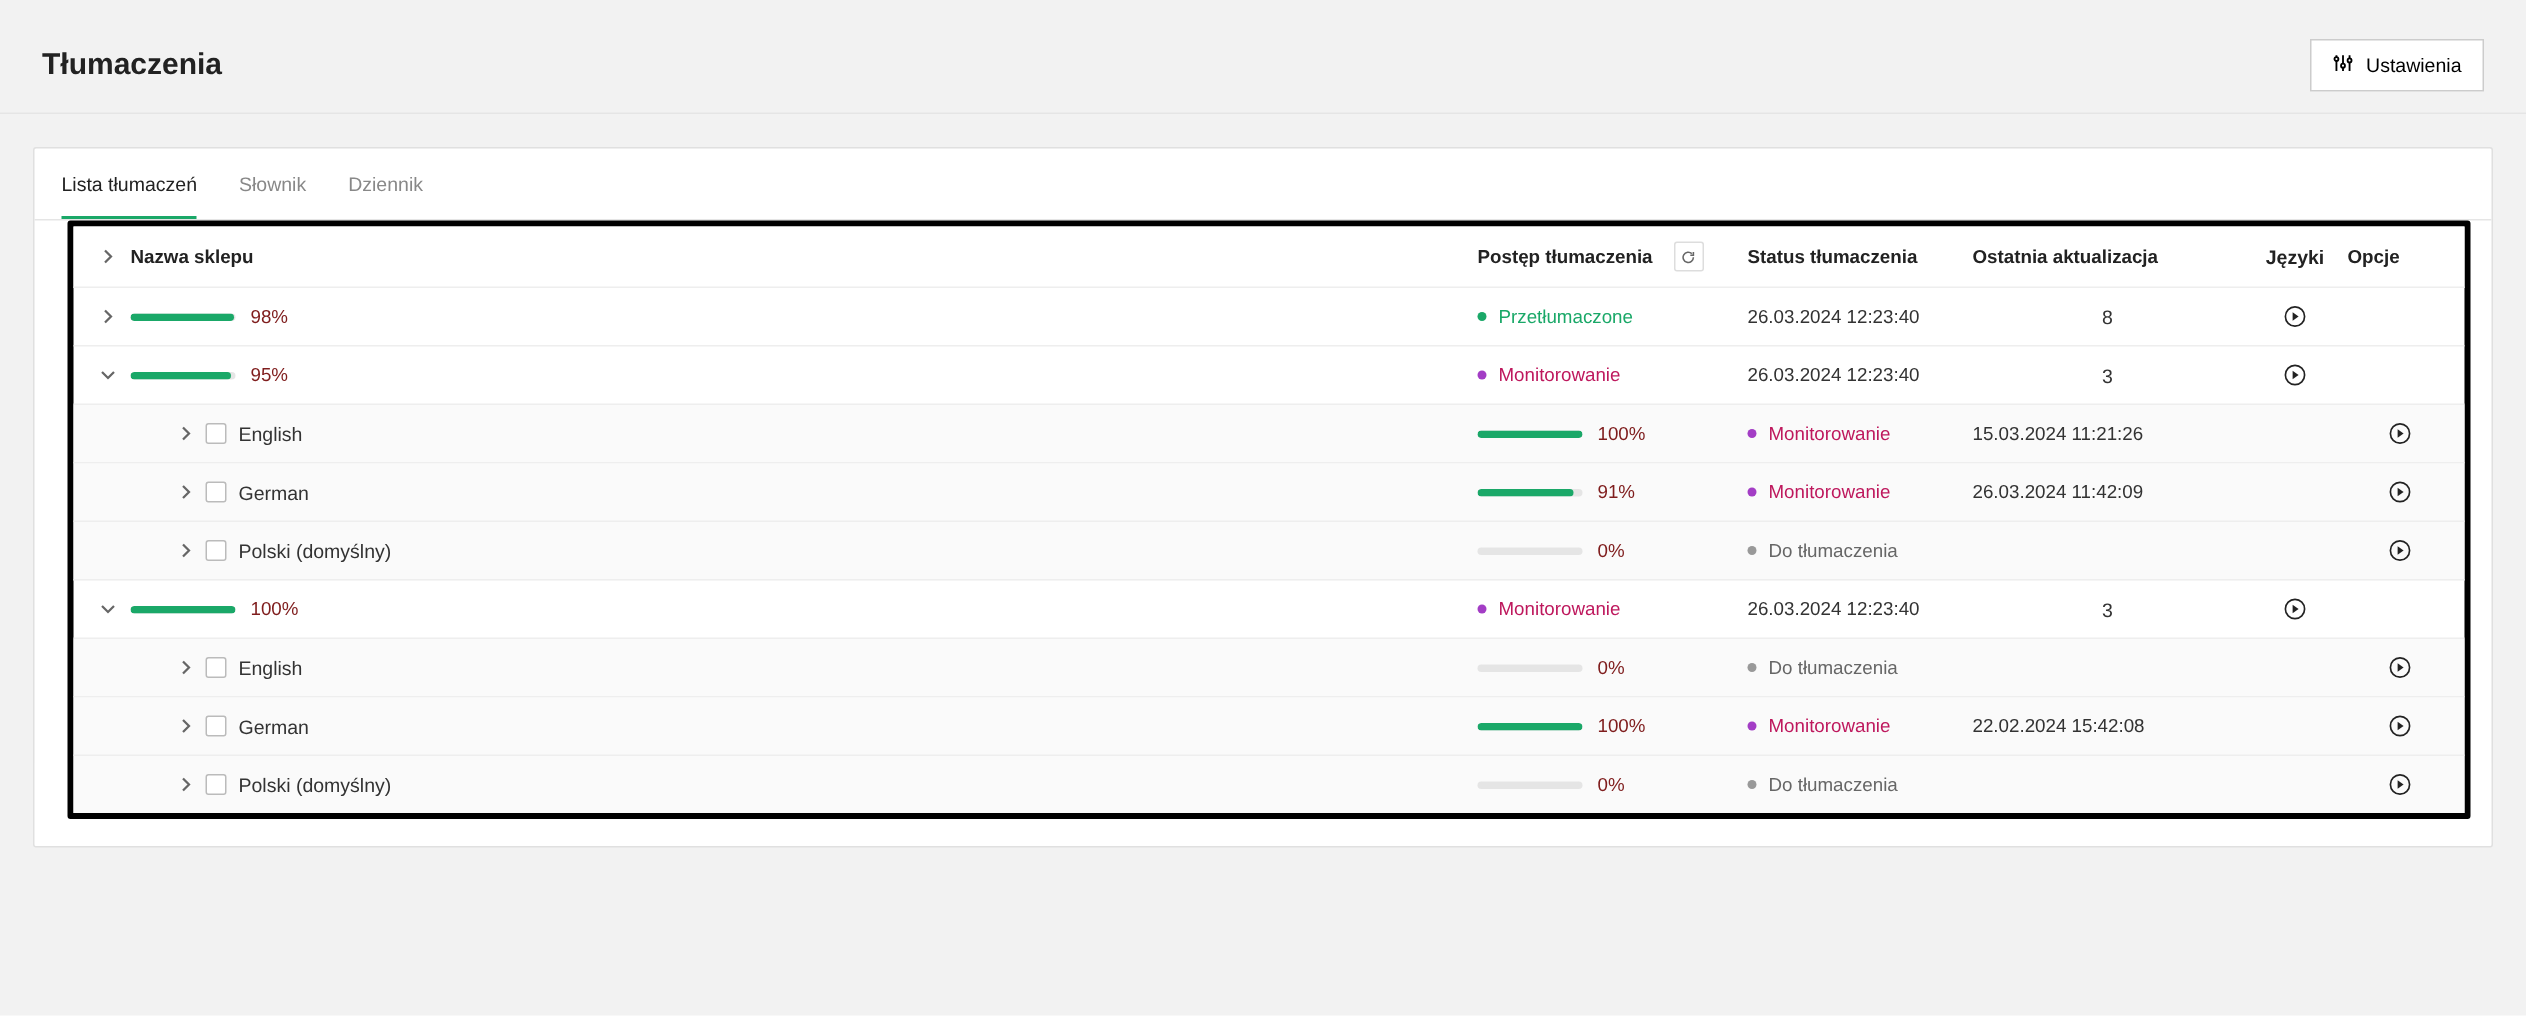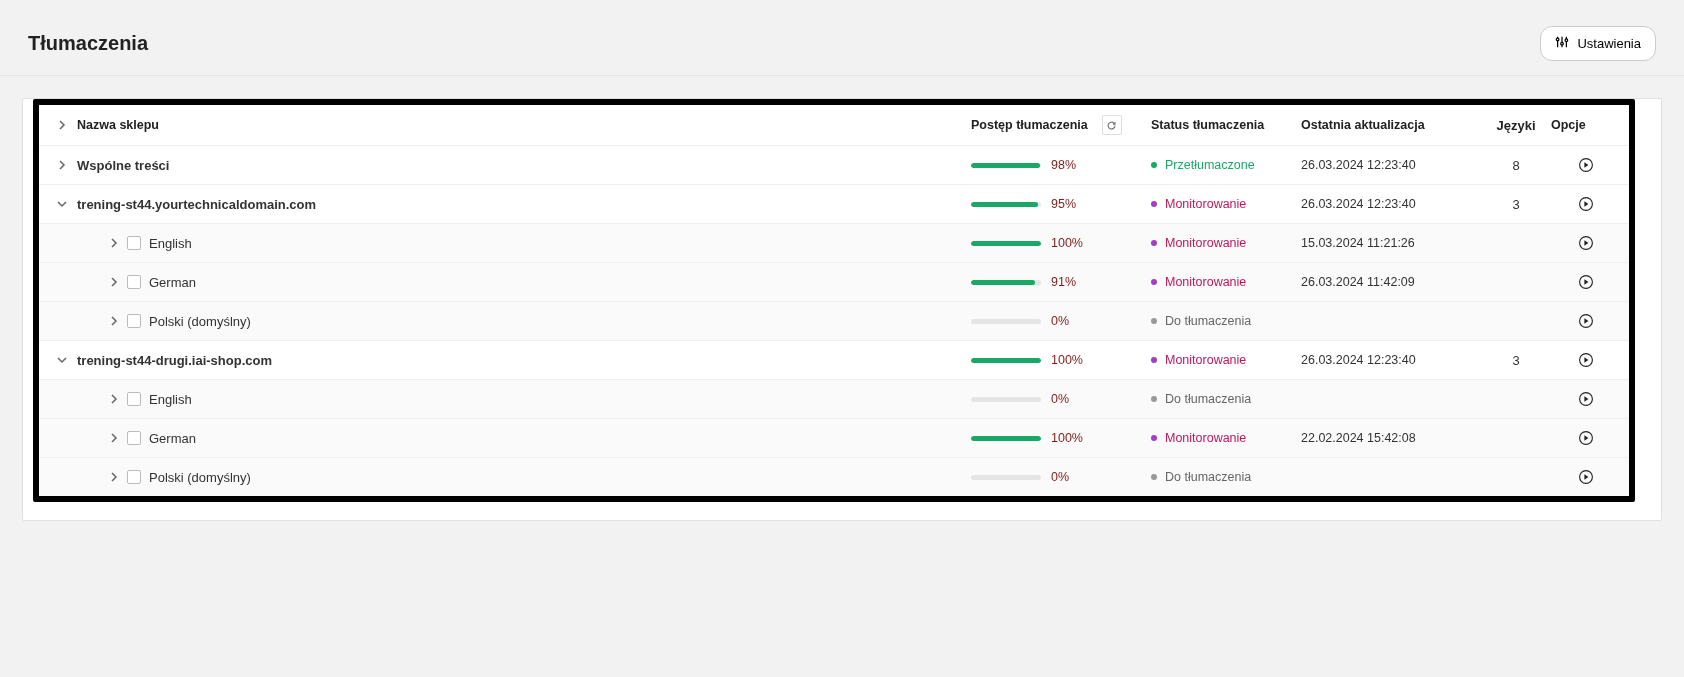--- a/index.html
+++ b/index.html
@@ -1,27 +1,27 @@
 <!DOCTYPE html>
 <html><head>
 <meta charset="utf-8">
 <style>
   * { box-sizing: border-box; margin: 0; padding: 0; }
   body { font-family: -apple-system, BlinkMacSystemFont, "Segoe UI", Arial, sans-serif; font-size: 13px; color: #333; background: #f2f2f2; }
   .header { display: flex; align-items: center; justify-content: space-between; padding: 14px 28px; border-bottom: 1px solid #e5e5e5; margin-top: 12px; }
   .page-title { font-size: 20px; font-weight: 700; color: #222; }
-  .settings-btn { display: flex; align-items: center; gap: 8px; background: #fff; border: 1px solid #ccc; border-radius: 12px; padding: 8px 14px; font-size: 13px; cursor: pointer; }
+  .settings-btn { display: flex; align-items: center; gap: 8px; background: #fff; border: 1px solid #ccc; border-radius: 0; padding: 8px 14px; font-size: 13px; cursor: pointer; }
   .settings-btn svg { width: 14px; height: 14px; }
   .container { margin: 22px; background: #fff; border: 1px solid #e0e0e0; border-radius: 2px; padding: 0; }
   .tabs { display: flex; gap: 28px; padding: 0 18px; border-bottom: 1px solid #e5e5e5; }
   .tab { padding: 16px 0 14px; font-size: 13px; color: #888; cursor: pointer; border-bottom: 2px solid transparent; }
   .tab.active { color: #222; font-weight: 500; border-bottom-color: #1aa868; }
   .toolbar { padding: 14px 18px; }
   .translate-btn { background: #f2f2f2; border: 1px solid #e5e5e5; color: #aaa; padding: 10px 16px; font-size: 13px; cursor: not-allowed; border-radius: 2px; }
-  .table { width: calc(100% - 36px); margin: 0 10px 18px; border: 6px solid #000000; border-radius: 2px; }
+  .table { width: calc(100% - 36px); margin: 0 22px 18px; border: 4px solid #000000; border-radius: 2px; }
   .row { display: grid; grid-template-columns: 30px 1fr 180px 150px 180px 70px 70px; align-items: center; padding: 10px 8px; border-bottom: 1px solid #eee; min-height: 36px; }
   .row:last-child { border-bottom: none; }
   .row.head { font-weight: 700; font-size: 12.5px; color: #222; background: #fff; }
   .row.child { background: #fafafa; }
   .row.child .name-cell { padding-left: 32px; }
   .expand { display: flex; justify-content: center; align-items: center; color: #666; cursor: pointer; }
   .expand svg { width: 10px; height: 10px; }
   .name-cell { display: flex; align-items: center; gap: 8px; }
   .bold { font-weight: 700; }
   .checkbox { width: 14px; height: 14px; border: 1px solid #bbb; border-radius: 2px; background: #fff; cursor: pointer; flex-shrink: 0; }
@@ -60,20 +60,25 @@
           <circle cx="3" cy="5" r="1.5" fill="#fff"></circle>
           <circle cx="8" cy="10" r="1.5" fill="#fff"></circle>
           <circle cx="13" cy="6" r="1.5" fill="#fff"></circle>
         </svg>
     </span>
     <span>Ustawienia</span>
   </button>
 </div>
 
 <div class="container">
+  <div class="tabs">
+    <div class="tab active">Lista tłumaczeń</div>
+    <div class="tab">Słownik</div>
+    <div class="tab">Dziennik</div>
+  </div>
 
 
   <div class="table">
     <div class="row head">
       <div class="expand">
         <svg viewBox="0 0 10 10">
             <path d="M3 1 L7 5 L3 9" fill="none" stroke="#666" stroke-width="1.5"></path>
           </svg>
       </div>
       <div>Nazwa sklepu</div>
@@ -90,23 +95,20 @@
       <div class="lang-cell">Języki</div>
       <div class="opt-cell" style="justify-content:flex-start">Opcje</div>
     </div>
     <div id="rows">
         <div class="row">
           <div class="expand">
             <svg viewBox="0 0 10 10">
               <path d="M3 1 L7 5 L3 9" fill="none" stroke="#666" stroke-width="1.5"></path>
             </svg>
           </div>
-          <div class="name-cell">
-            <span class="bold">Wspólne treści</span>
-          </div>
           <div class="progress-cell">
             <div class="progress-bar">
               <div class="progress-fill" style="width: 98%;"></div>
             </div>
             <span class="progress-text">98%</span>
           </div>
           <div class="status-cell">
             <span class="dot green"></span>
             <span class="status-green">Przetłumaczone</span>
           </div>
@@ -120,23 +122,20 @@
               </svg>
             </span>
           </div>
         </div>
         <div class="row">
           <div class="expand">
             <svg viewBox="0 0 10 10">
               <path d="M1 3 L5 7 L9 3" fill="none" stroke="#666" stroke-width="1.5"></path>
             </svg>
           </div>
-          <div class="name-cell">
-            <span class="bold">trening-st44.yourtechnicaldomain.com</span>
-          </div>
           <div class="progress-cell">
             <div class="progress-bar">
               <div class="progress-fill" style="width: 95%;"></div>
             </div>
             <span class="progress-text">95%</span>
           </div>
           <div class="status-cell">
             <span class="dot purple"></span>
             <span class="status-purple">Monitorowanie</span>
           </div>
@@ -246,23 +245,20 @@
               </svg>
             </span>
           </div>
         </div>
         <div class="row">
           <div class="expand">
             <svg viewBox="0 0 10 10">
               <path d="M1 3 L5 7 L9 3" fill="none" stroke="#666" stroke-width="1.5"></path>
             </svg>
           </div>
-          <div class="name-cell">
-            <span class="bold">trening-st44-drugi.iai-shop.com</span>
-          </div>
           <div class="progress-cell">
             <div class="progress-bar">
               <div class="progress-fill" style="width: 100%;"></div>
             </div>
             <span class="progress-text">100%</span>
           </div>
           <div class="status-cell">
             <span class="dot purple"></span>
             <span class="status-purple">Monitorowanie</span>
           </div>

